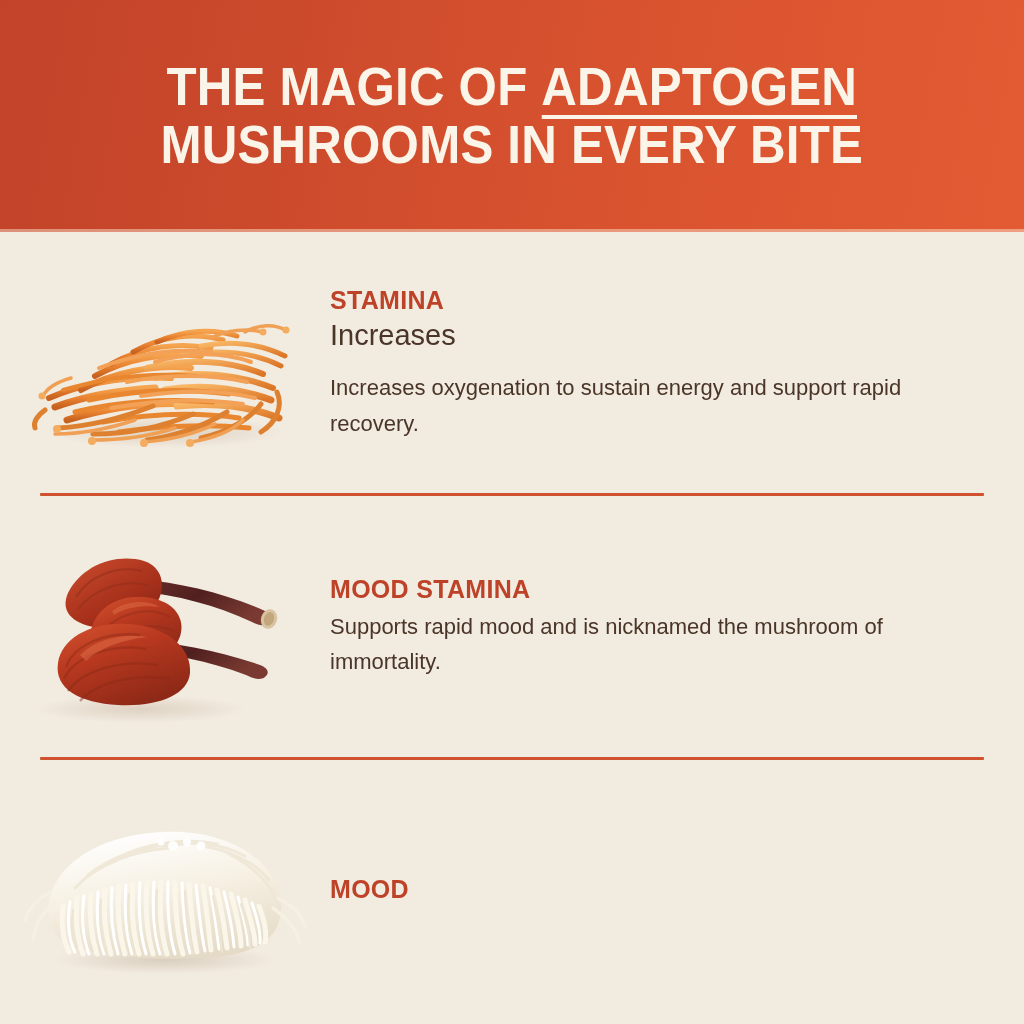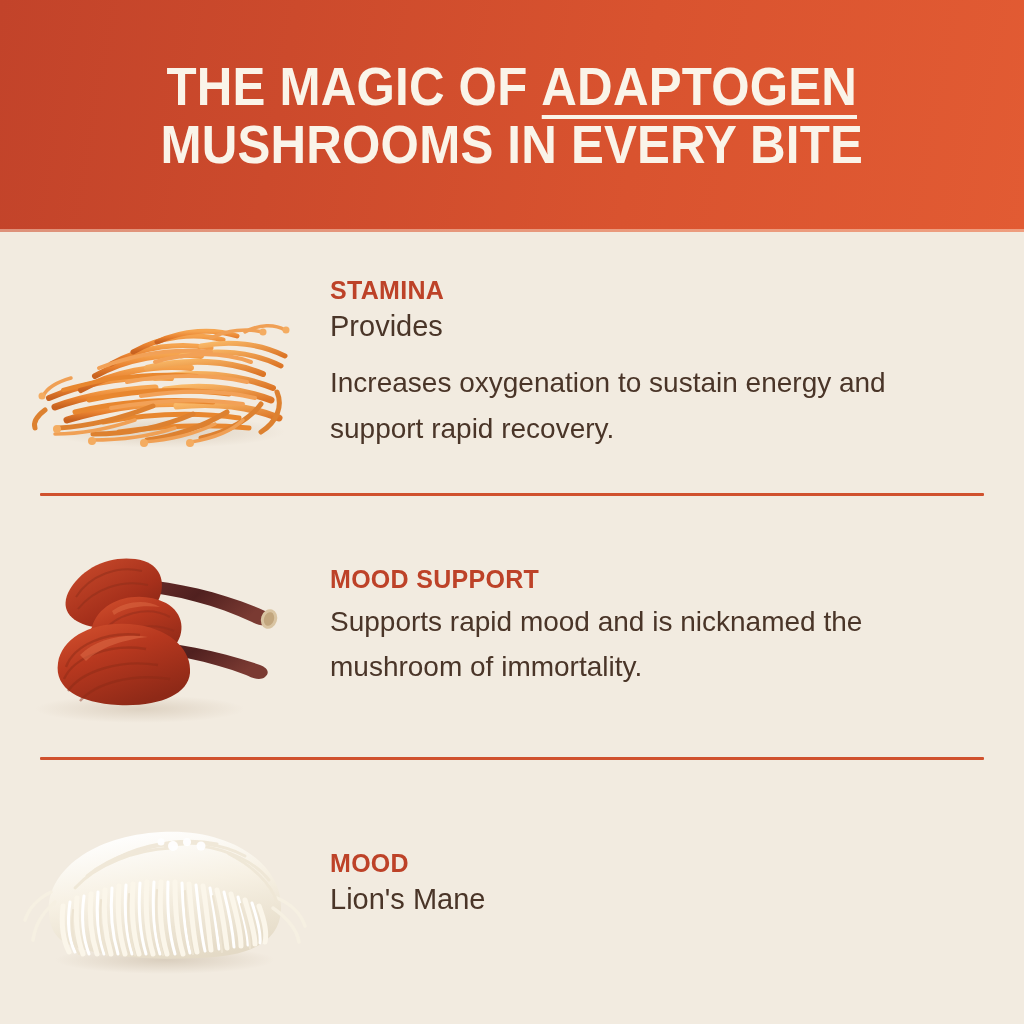--- a/index.html
+++ b/index.html
@@ -133,21 +133,21 @@
     font-family: "Liberation Sans", sans-serif;
     font-weight: 400;
     font-size: 29px;
     line-height: 1.16;
     margin: 0 0 17px 0;
   }
   .desc {
     color: #4A3528;
     font-family: "Liberation Sans", sans-serif;
     font-weight: 400;
-    font-size: 28px;
+    font-size: 22px;
     line-height: 1.62;
     margin: 0;
     max-width: 625px;
   }
 </style>
 </head>
 <body>
 
 <div class="poster">
 
@@ -240,21 +240,21 @@
             <circle cx="129" cy="171" r="4"></circle>
             <circle cx="175" cy="171" r="4"></circle>
             <circle cx="248" cy="60" r="3.5"></circle>
             <circle cx="271" cy="58" r="3.5"></circle>
             <circle cx="27" cy="124" r="3.5"></circle>
           </g>
         </svg>
       </div>
       <div class="copy">
         <p class="benefit">STAMINA</p>
-        <p class="species">Provides</p>
+        <p class="species">Increases</p>
         <p class="desc">Increases oxygenation to sustain energy and support rapid recovery.</p>
       </div>
       <div class="row-divider"></div>
     </div>
 
     <div class="row">
       <div class="art">
         <svg width="290" height="195" viewBox="0 0 290 195" role="img" aria-label="reishi">
           <defs>
             <linearGradient id="rCap" x1="0" y1="0" x2="0.6" y2="1">
@@ -306,21 +306,21 @@
             <path d="M44 148 C54 126 90 112 126 118"></path>
             <path d="M48 160 C62 140 100 128 138 134"></path>
             <path d="M60 170 C76 152 112 142 150 148"></path>
           </g>
 
           <path d="M60 124 C76 108 104 102 128 106 C106 108 80 116 66 130 Z" fill="#E2704A" fill-opacity="0.5"></path>
           <path d="M92 80 C106 70 126 68 140 76 C124 74 106 76 94 84 Z" fill="#E2704A" fill-opacity="0.45"></path>
         </svg>
       </div>
       <div class="copy">
-        <p class="benefit">MOOD SUPPORT</p>
+        <p class="benefit">MOOD STAMINA</p>
         <p class="desc">Supports rapid mood and is nicknamed the mushroom of immortality.</p>
       </div>
       <div class="row-divider"></div>
     </div>
 
     <div class="row">
       <div class="art">
         <svg width="300" height="180" viewBox="0 0 300 180" role="img" aria-label="lions mane">
           <defs>
             <linearGradient id="lmBody" x1="0.3" y1="0" x2="0.6" y2="1">
@@ -403,18 +403,17 @@
           <g fill="#FFFFFF" opacity="0.95">
             <circle cx="158" cy="44" r="5"></circle>
             <circle cx="172" cy="40" r="4"></circle>
             <circle cx="186" cy="44" r="4.5"></circle>
             <circle cx="146" cy="40" r="3.5"></circle>
           </g>
         </svg>
       </div>
       <div class="copy">
         <p class="benefit">MOOD</p>
-        <p class="species">Lion's Mane</p>
       </div>
     </div>
 
   </div>
 </div>
 
 </body></html>

